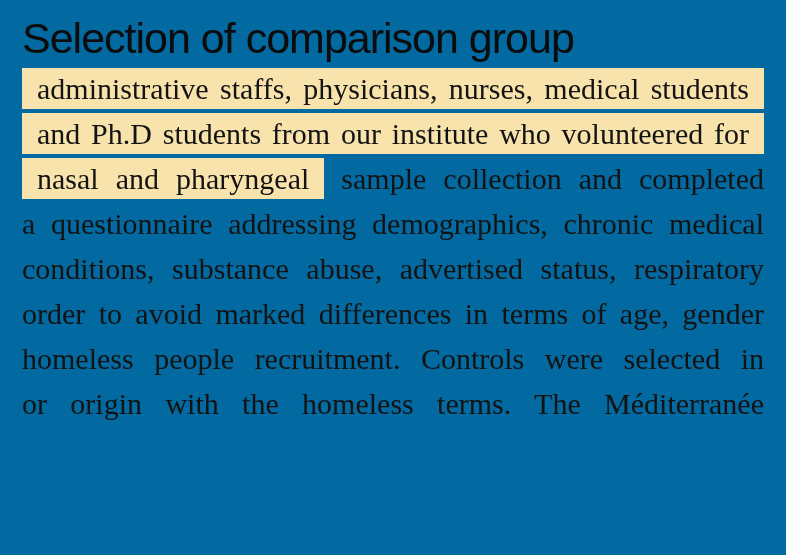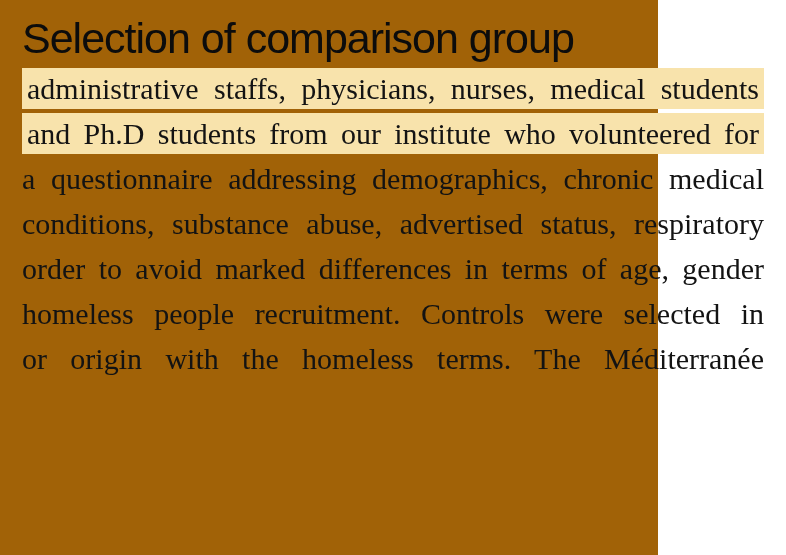--- a/index.html
+++ b/index.html
@@ -9,24 +9,24 @@
   }
   body {
     width: 786px;
     height: 555px;
     overflow: hidden;
     font-family: "Liberation Serif", serif;
     color: #111111;
   }
   .page {
     box-sizing: border-box;
-    width: 658px;
+    width: 786px;
     height: 555px;
     padding: 10px 22px 0 22px;
-    background: #a16207;
+    background: #0369a1;
   }
   h1.heading {
     margin: 0;
     font-family: "Liberation Sans", sans-serif;
     font-weight: 500;
     font-size: 43px;
     line-height: 56px;
     letter-spacing: -1px;
     color: #0c0c0c;
     white-space: nowrap;
@@ -42,30 +42,31 @@
     text-align-last: justify;
     -moz-text-align-last: justify;
     white-space: normal;
     height: 45px;
   }
   .seg {
     color: #131313;
   }
   .seg.hl {
     background: #f8e3ac;
-    padding: 4px 5px;
+    padding: 4px 15px;
   }
 </style>
 </head>
 <body>
 
 <div class="page">
   <h1 class="heading">Selection of comparison group</h1>
   <div class="para" id="paragraph">
       <div class="line"><span class="seg hl">administrative staffs, physicians, nurses, medical students</span></div>
       <div class="line"><span class="seg hl">and Ph.D students from our institute who volunteered for</span></div>
+      <div class="line"><span class="seg hl">nasal and pharyngeal</span> <span class="seg">sample collection and completed</span></div>
       <div class="line"><span class="seg">a questionnaire addressing demographics, chronic medical</span></div>
       <div class="line"><span class="seg">conditions, substance abuse, advertised status, respiratory</span></div>
       <div class="line"><span class="seg">order to avoid marked differences in terms of age, gender</span></div>
       <div class="line"><span class="seg">homeless people recruitment. Controls were selected in</span></div>
       <div class="line"><span class="seg">or origin with the homeless terms. The Méditerranée</span></div>
     </div>
 </div>
 
 </body></html>

